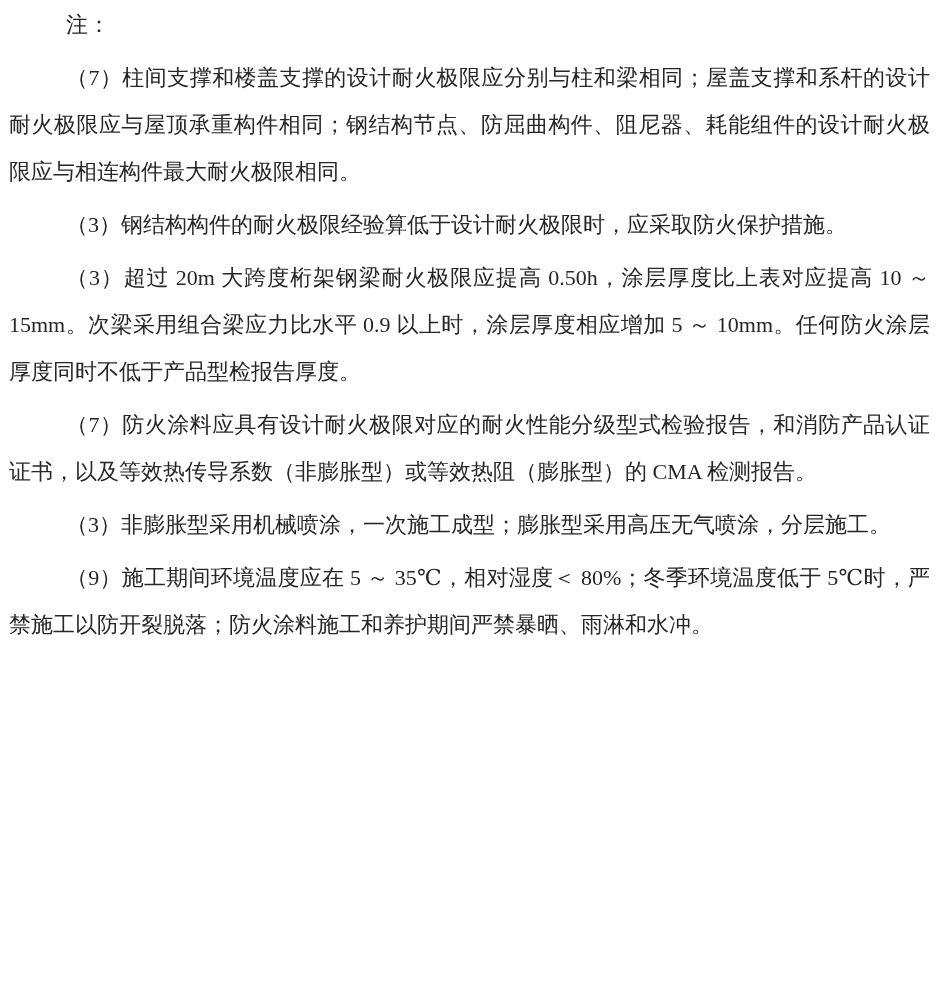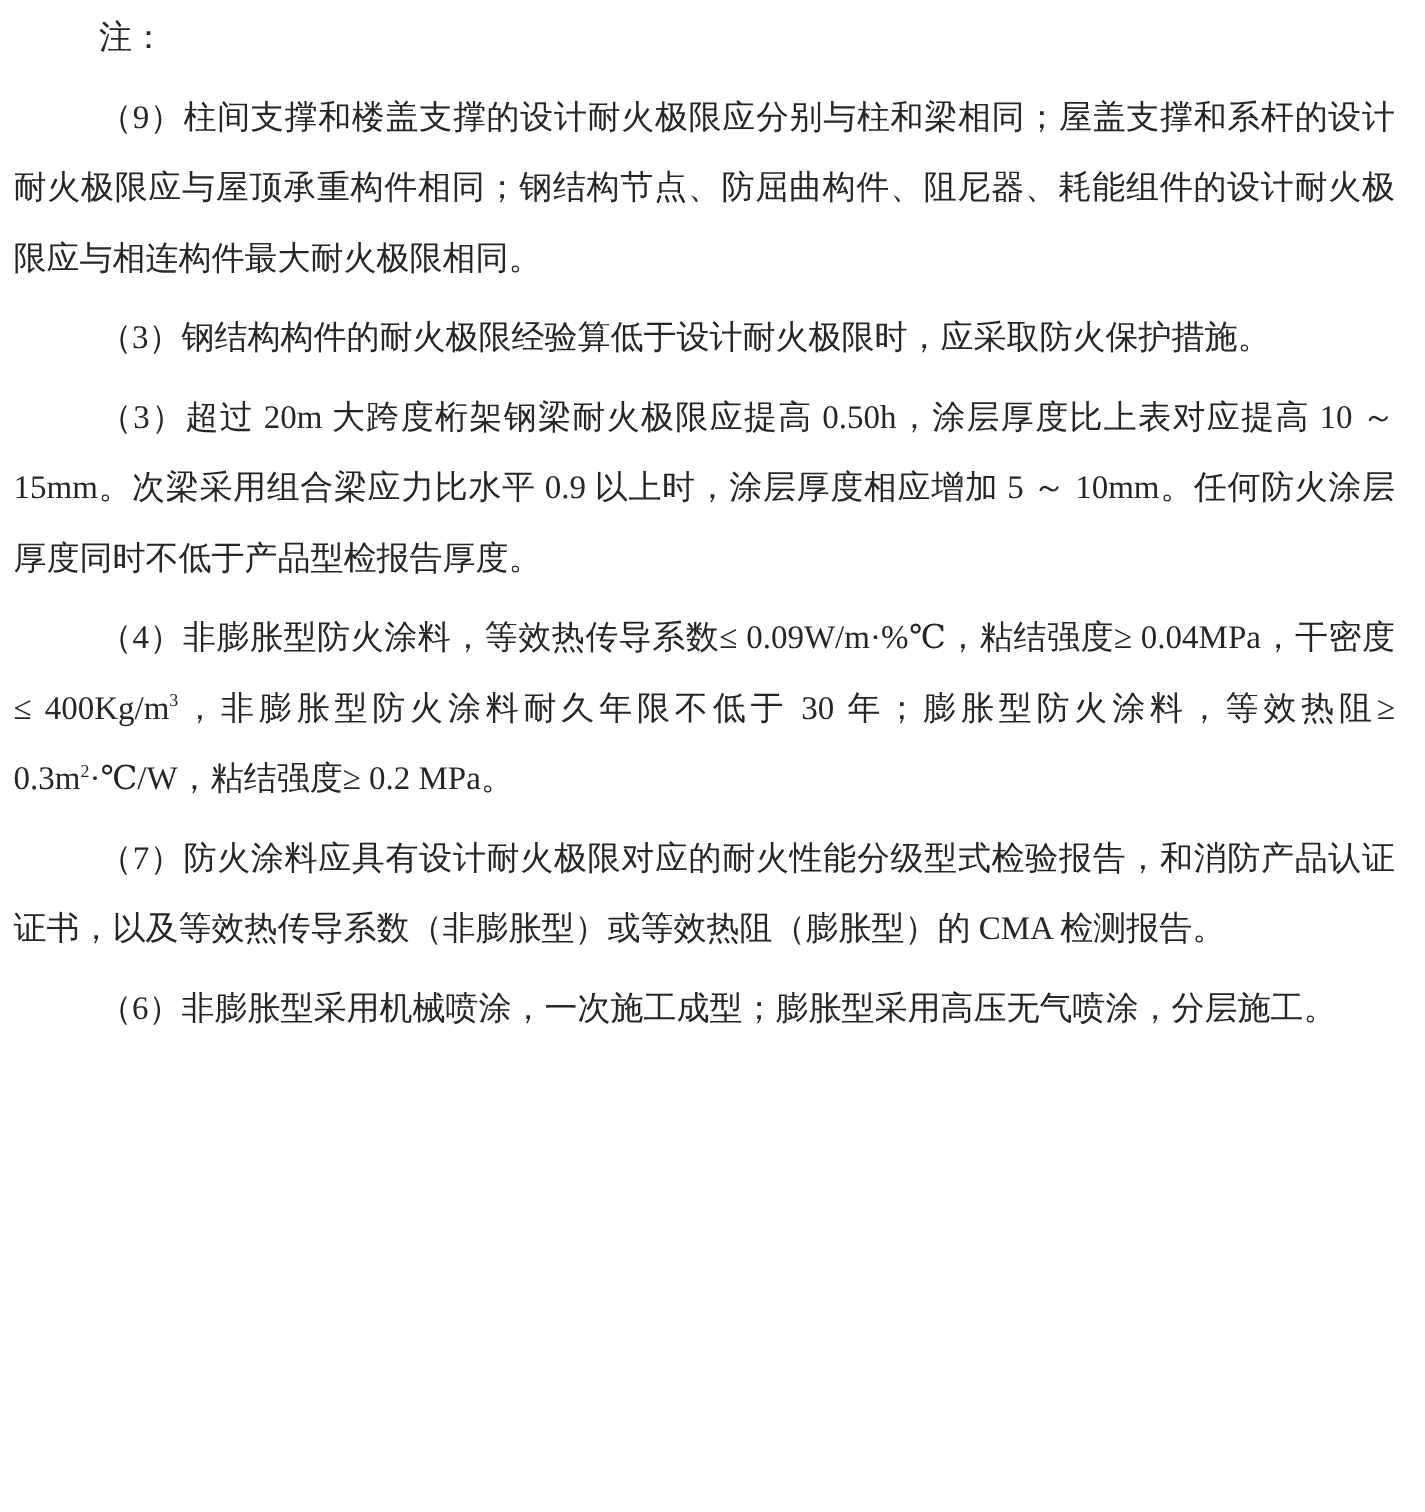--- a/index.html
+++ b/index.html
@@ -35,20 +35,20 @@
     line-height: 0;
     vertical-align: super;
   }
 </style>
 </head>
 <body style="background: rgb(255, 255, 255);">
 
 <div class="page" style="color: rgb(38, 38, 38);">
   <p class="note-par">注：</p>
   <div id="notes-list">
-      <p class="note-par">（9）柱间支撑和楼盖支撑的设计耐火极限应分别与柱和梁相同；屋盖支撑和系杆的设计耐火极限应与屋顶承重构件相同；钢结构节点、防屈曲构件、阻尼器、耗能组件的设计耐火极限应与相连构件最大耐火极限相同。</p>
+      <p class="note-par">（7）柱间支撑和楼盖支撑的设计耐火极限应分别与柱和梁相同；屋盖支撑和系杆的设计耐火极限应与屋顶承重构件相同；钢结构节点、防屈曲构件、阻尼器、耗能组件的设计耐火极限应与相连构件最大耐火极限相同。</p>
       <p class="note-par">（3）钢结构构件的耐火极限经验算低于设计耐火极限时，应采取防火保护措施。</p>
       <p class="note-par">（3）超过 20m 大跨度桁架钢梁耐火极限应提高 0.50h，涂层厚度比上表对应提高 10 ～ 15mm。次梁采用组合梁应力比水平 0.9 以上时，涂层厚度相应增加 5 ～ 10mm。任何防火涂层厚度同时不低于产品型检报告厚度。</p>
-      <p class="note-par">（4）非膨胀型防火涂料，等效热传导系数≤ 0.09W/m·%℃，粘结强度≥ 0.04MPa，干密度≤ 400Kg/m<sup>3</sup>，非膨胀型防火涂料耐久年限不低于 30 年；膨胀型防火涂料，等效热阻≥ 0.3m<sup>2</sup>·℃/W，粘结强度≥ 0.2 MPa。</p>
       <p class="note-par">（7）防火涂料应具有设计耐火极限对应的耐火性能分级型式检验报告，和消防产品认证证书，以及等效热传导系数（非膨胀型）或等效热阻（膨胀型）的 CMA 检测报告。</p>
-      <p class="note-par">（6）非膨胀型采用机械喷涂，一次施工成型；膨胀型采用高压无气喷涂，分层施工。</p>
+      <p class="note-par">（3）非膨胀型采用机械喷涂，一次施工成型；膨胀型采用高压无气喷涂，分层施工。</p>
+      <p class="note-par">（9）施工期间环境温度应在 5 ～ 35℃，相对湿度＜ 80%；冬季环境温度低于 5℃时，严禁施工以防开裂脱落；防火涂料施工和养护期间严禁暴晒、雨淋和水冲。</p>
     </div>
 </div>
 
 </body></html>

